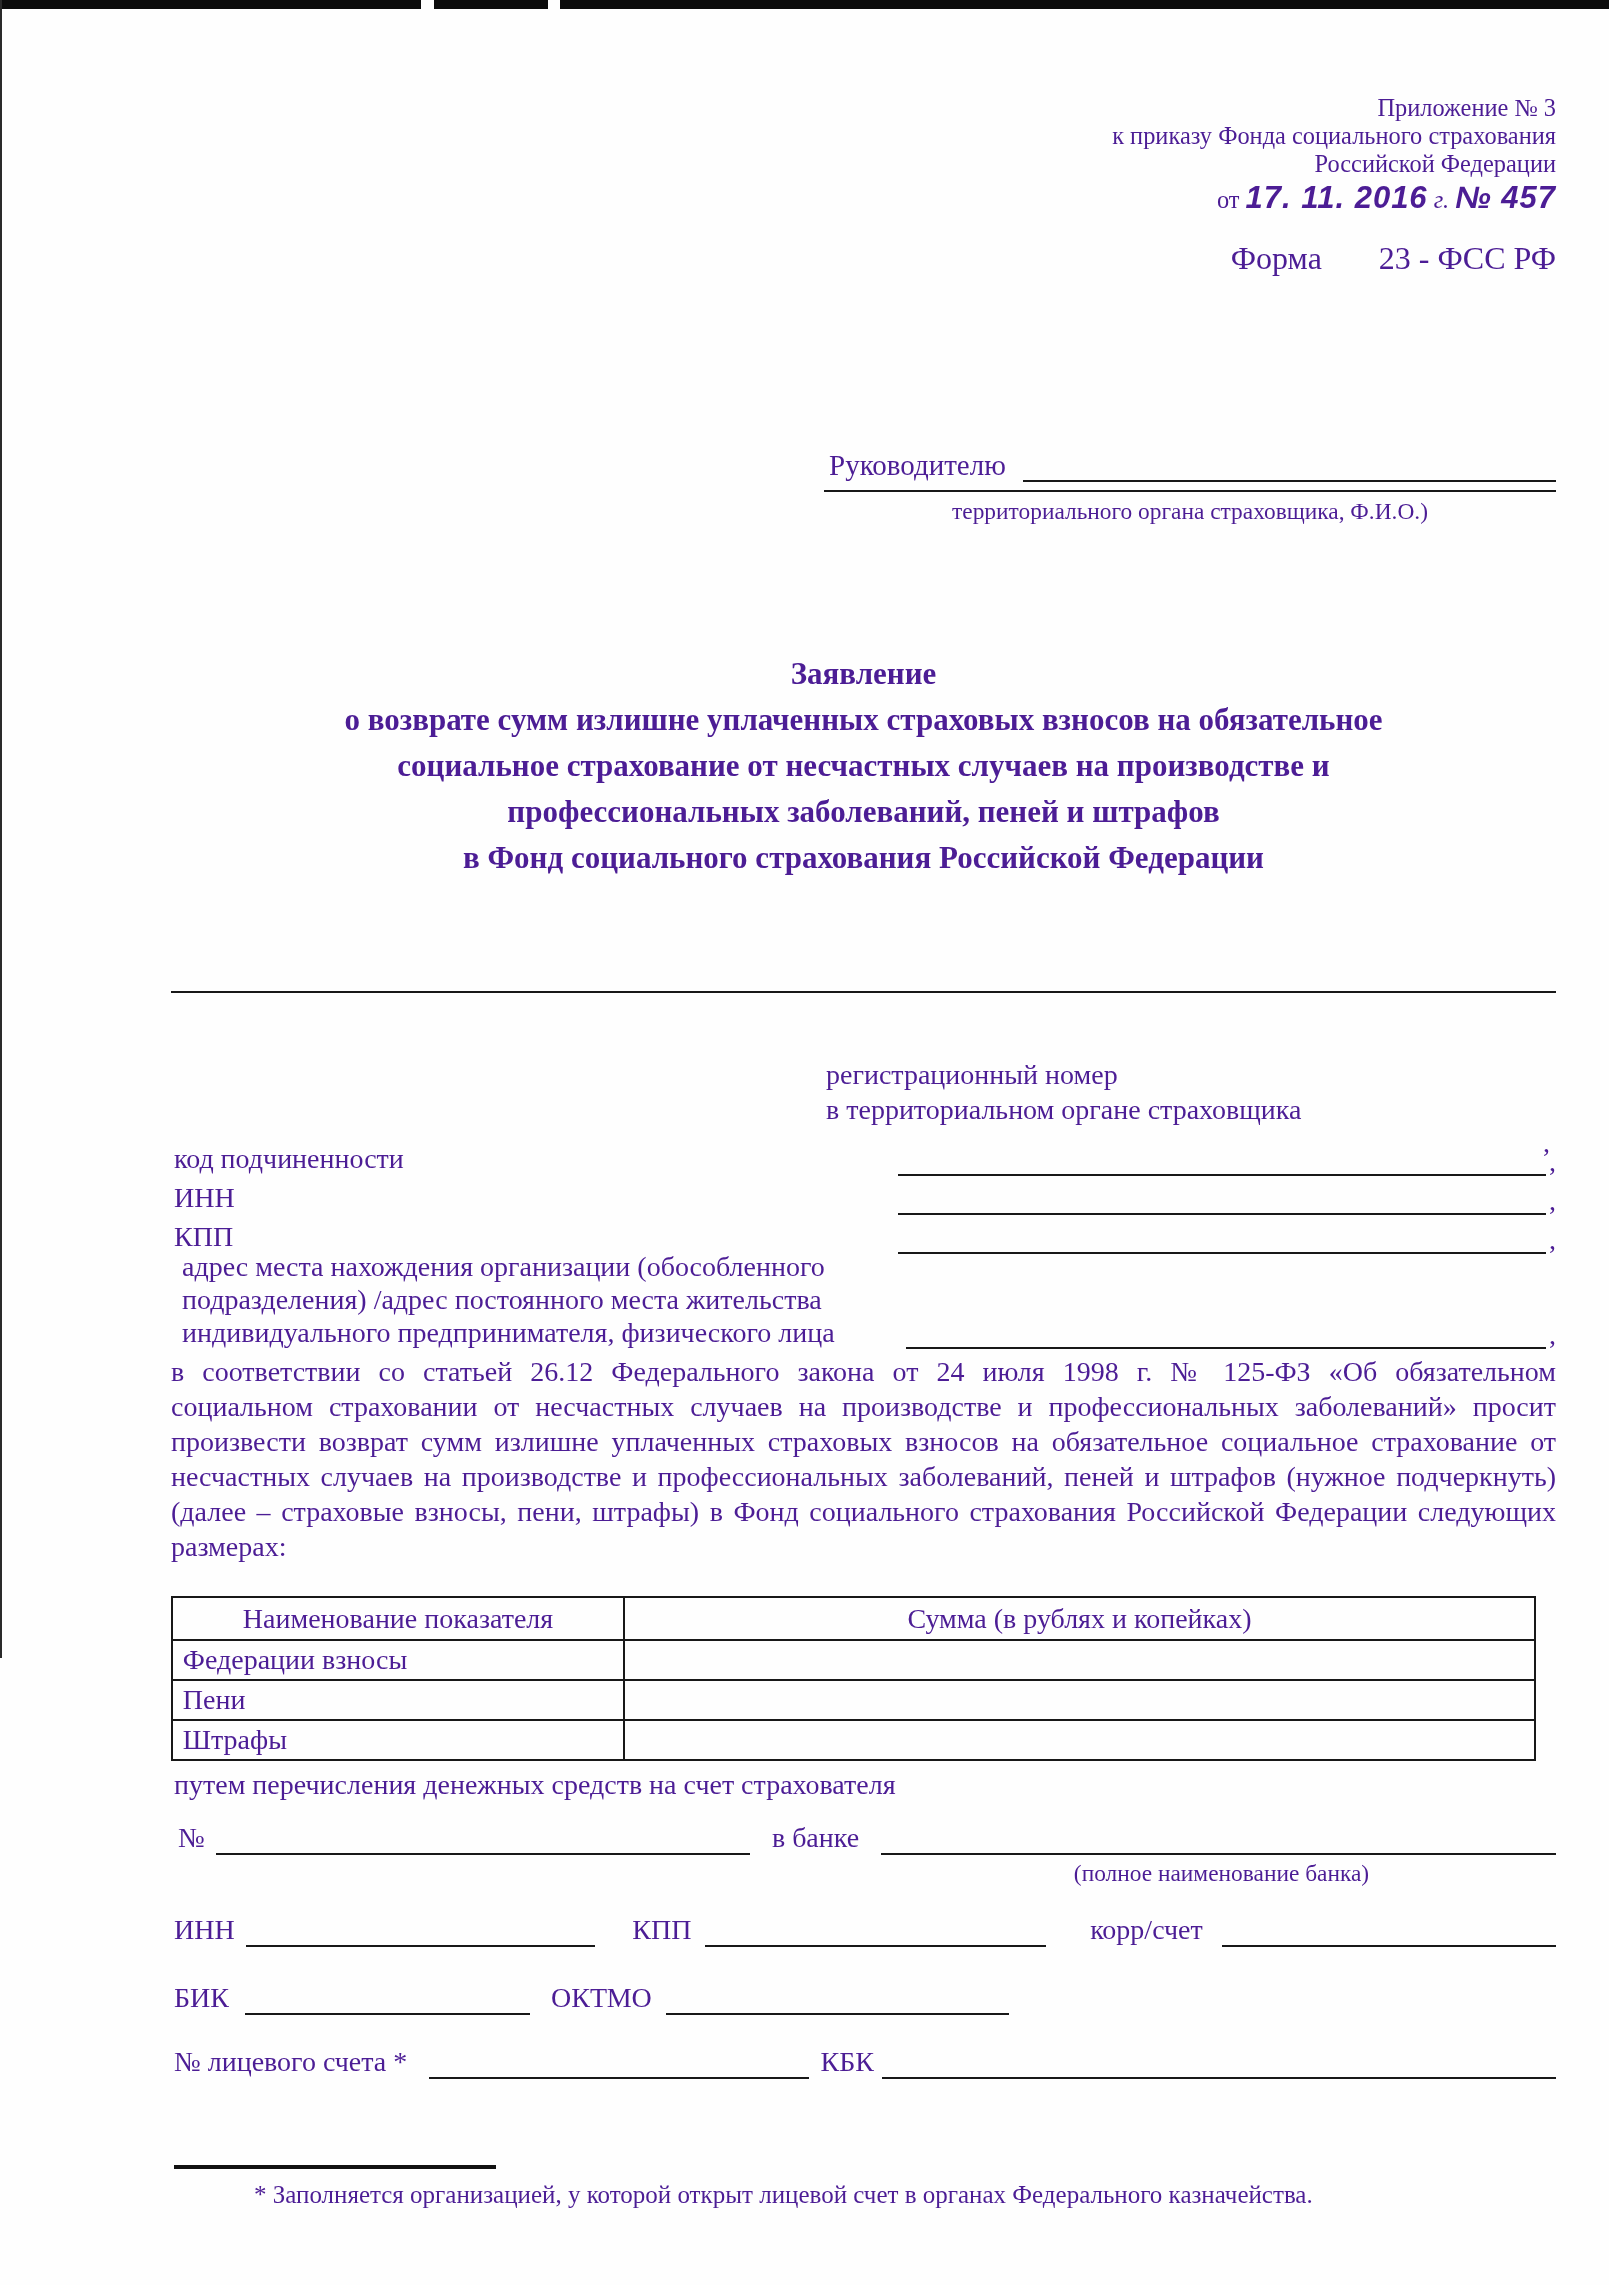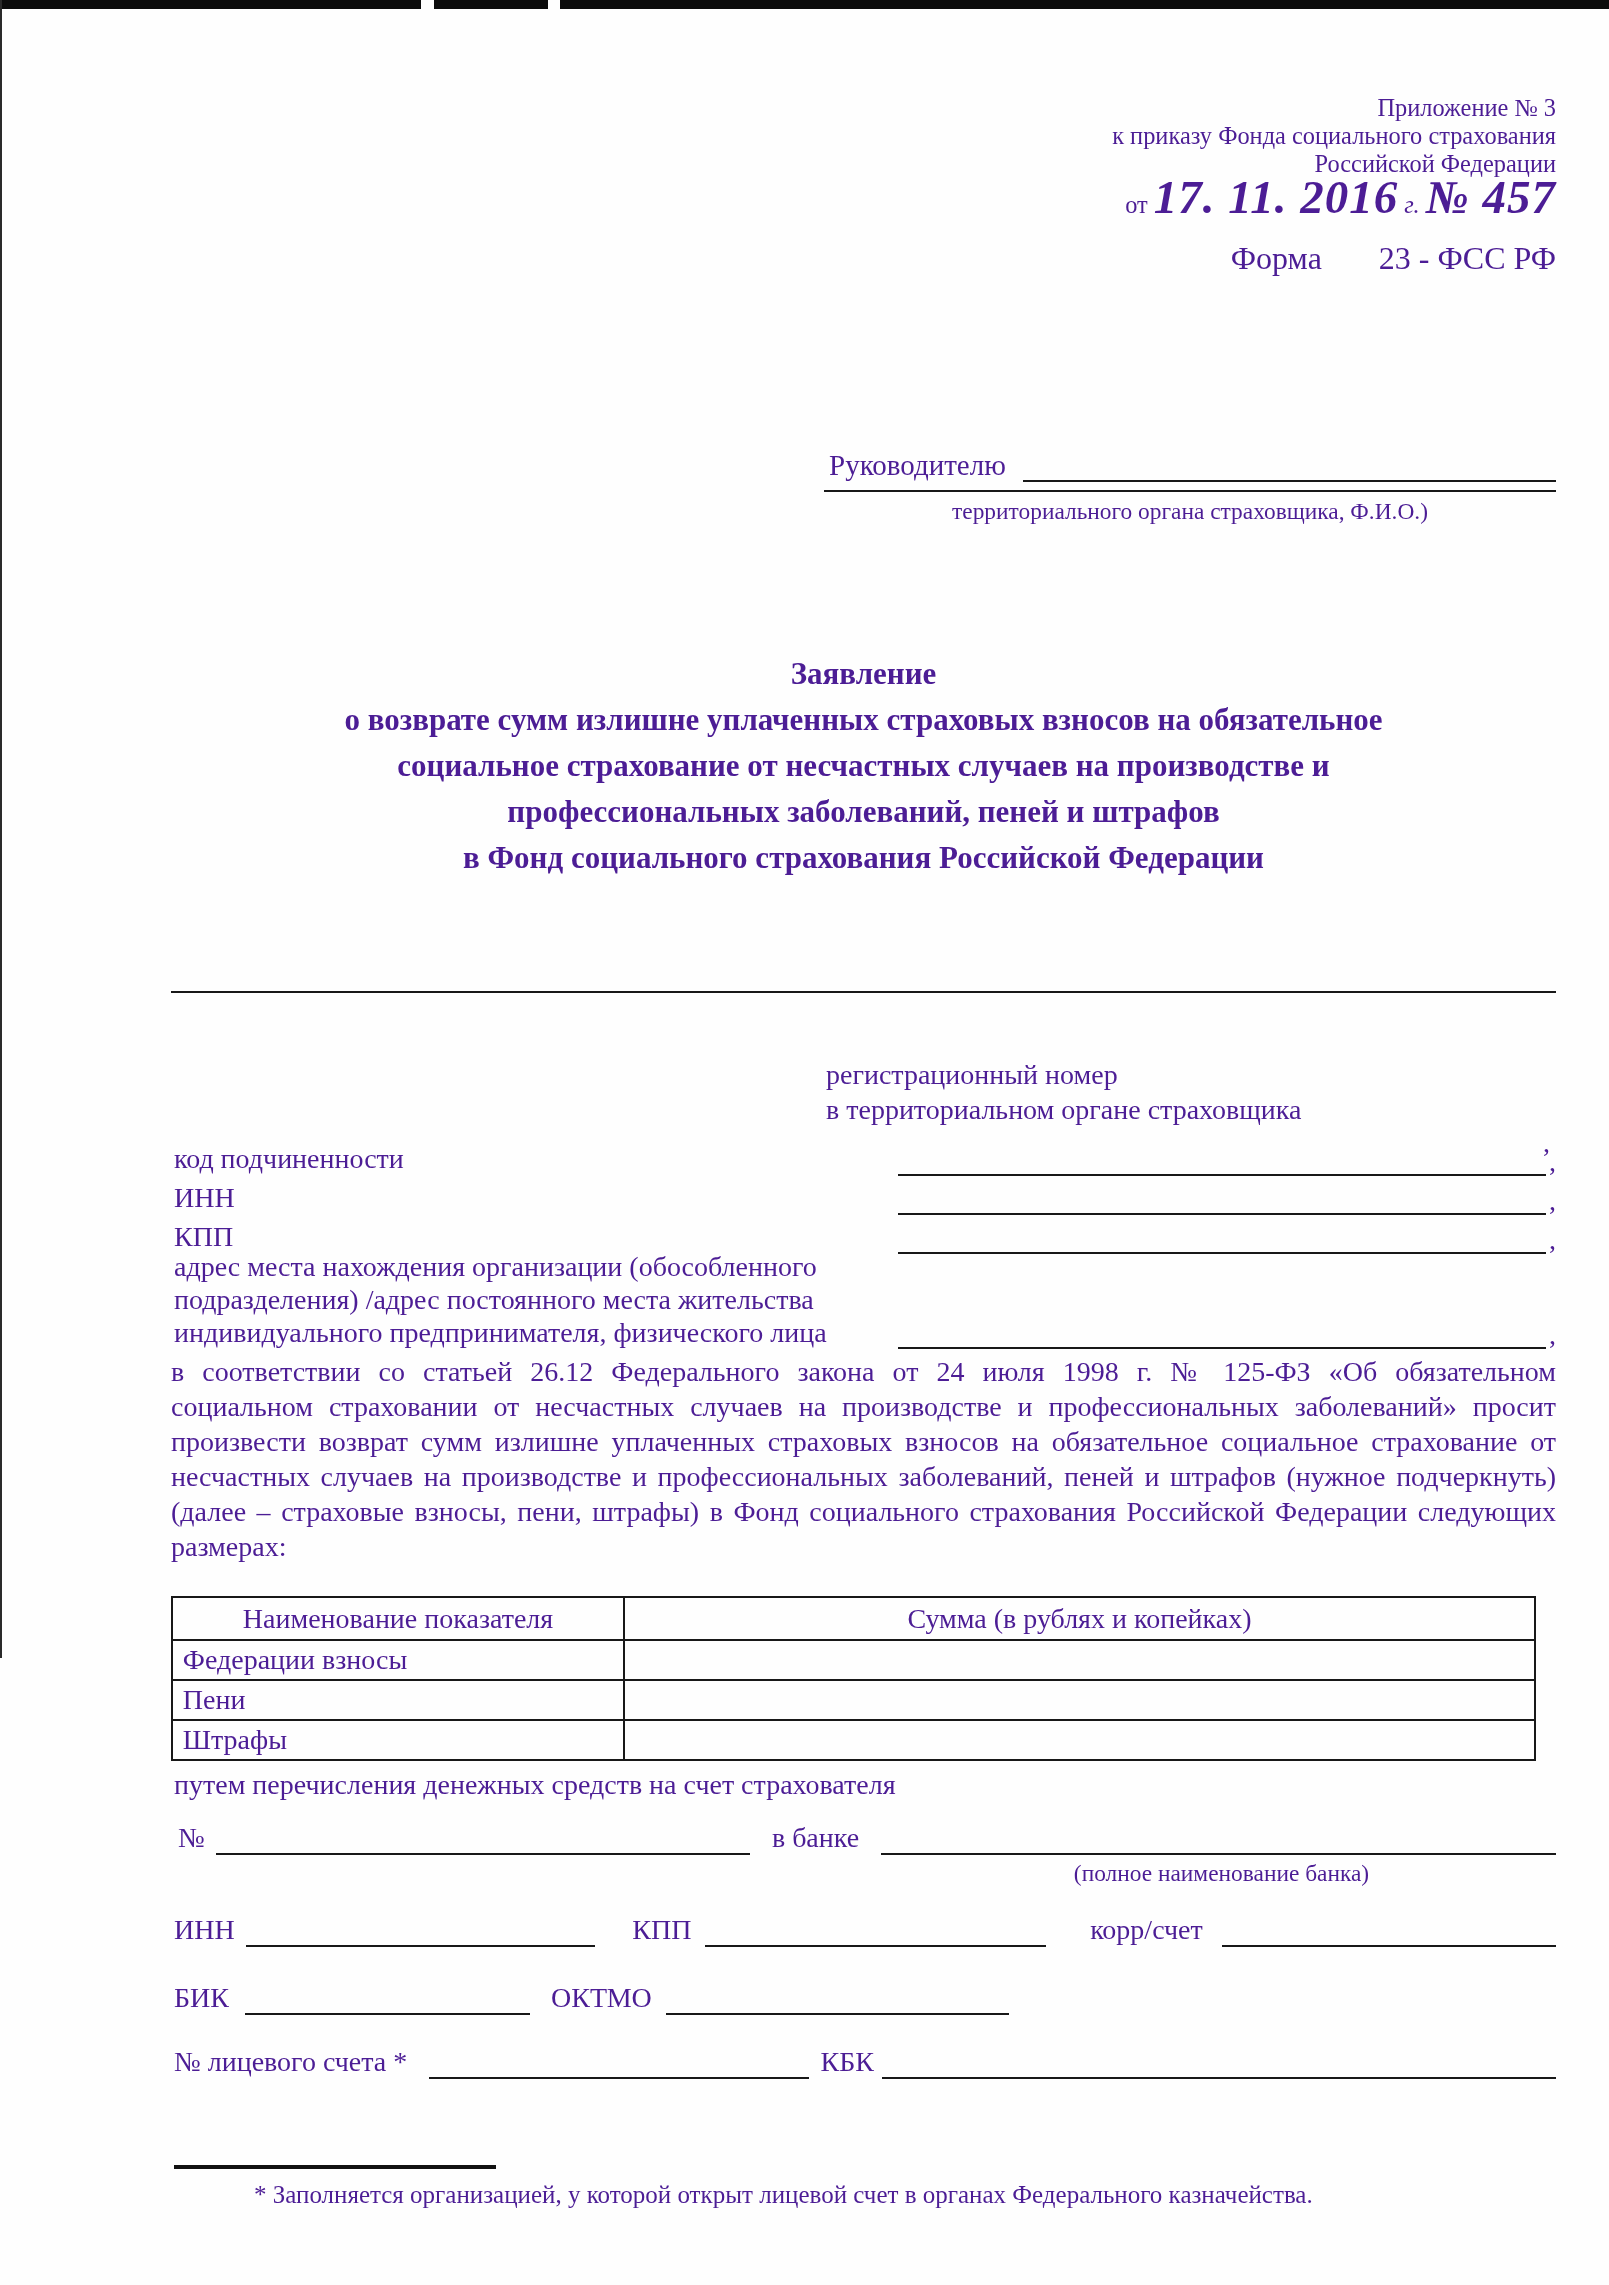--- a/index.html
+++ b/index.html
@@ -16,23 +16,23 @@
   .flex{display:flex;}
   .fe{align-items:flex-end;}
   .fill-line{border-bottom:2.9px solid #181818;}
   .rt{text-align:right;}
   .ct{text-align:center;}
   .sm{font-size:23.4px;line-height:29px;}
   .md{font-size:28px;line-height:35px;}
   .lg{font-size:29px;}
   .corner{font-size:24.4px;line-height:28px;}
   .hand{
-    font-family:Liberation Serif, serif;
+    font-family:Liberation Sans, sans-serif;
     font-style:italic;font-weight:700;
-    font-size:47px;line-height:35px;letter-spacing:1px;
+    font-size:31px;line-height:35px;letter-spacing:1px;
   }
   .hand-sm{font-style:italic;font-size:24.4px;}
   .title{font-weight:700;font-size:31px;line-height:46px;text-align:center;}
   .para{
     font-size:28px;line-height:35px;
     text-align:justify;word-spacing:2.9px;
   }
   table.amounts{border-collapse:collapse;width:1365px;table-layout:fixed;}
   table.amounts td{
     border:2.9px solid #181818;
@@ -113,21 +113,21 @@
     <span class="comma">,</span>
   </div>
 
   <div class="abs flex fe md" style="top:1217px;left:174px;right:78px;height:37px;">
     <div style="width:724px;">КПП</div>
     <div class="fill-line" style="flex:1;height:29px;"></div>
     <span class="comma">,</span>
   </div>
 
   <div class="abs flex fe" style="top:1250px;left:174px;right:78px;font-size:28px;line-height:33px;">
-    <div style="width:724px;">
+    <div style="width:724px;margin-left:8px;">
       <div>адрес места нахождения организации (обособленного</div>
       <div>подразделения) /адрес постоянного места жительства</div>
       <div>индивидуального предпринимателя, физического лица</div>
     </div>
     <div class="fill-line" style="flex:1;height:29px;"></div>
     <span class="comma">,</span>
   </div>
 
   <div class="abs para" style="top:1354px;left:171px;right:78px;">в соответствии со статьей 26.12 Федерального закона от 24 июля 1998 г. № 125-ФЗ «Об обязательном социальном страховании от несчастных случаев на производстве и профессиональных заболеваний» просит произвести возврат сумм излишне уплаченных страховых взносов на обязательное социальное страхование от несчастных случаев на производстве и профессиональных заболеваний, пеней и штрафов (нужное подчеркнуть) (далее – страховые взносы, пени, штрафы) в Фонд социального страхования Российской Федерации следующих размерах:</div>
 

